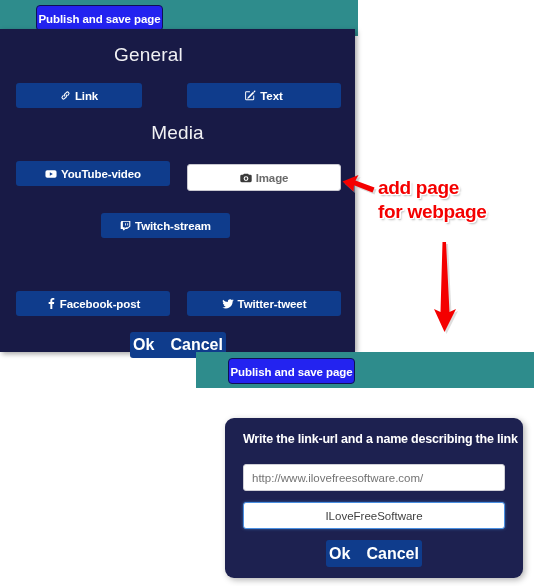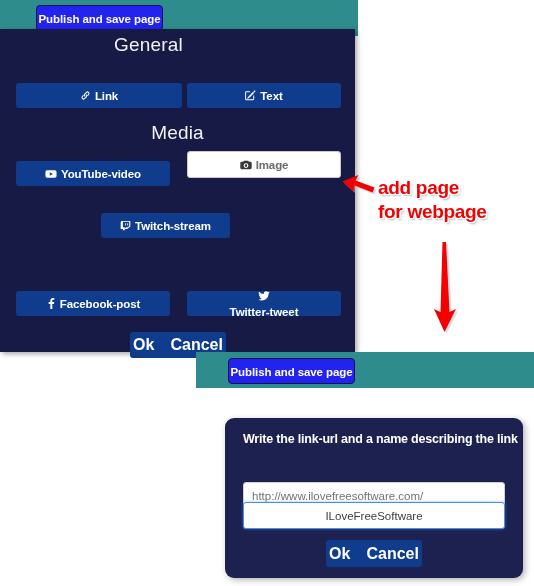--- a/index.html
+++ b/index.html
@@ -183,21 +183,21 @@
     height: 27px;
     border-radius: 3px;
     background: #ffffff;
     box-sizing: border-box;
     font-family: "Liberation Sans", sans-serif;
     font-size: 11.5px;
     padding: 0 8px;
     outline: none;
   }
   #link-url-input {
-    top: 64px;
+    top: 46px;
     border: 1px solid #cfcfd6;
     color: #737373;
   }
   #link-name-input {
     top: 84px;
     border: 1.5px solid #4a90e2;
     color: #3f3f3f;
     box-shadow: 0 0 3px rgba(74,144,226,0.6);
     text-align: center;
   }
@@ -211,23 +211,23 @@
 <body>
 
 <div id="top-window">
 
   <div id="top-teal-bar"></div>
 
   <div id="top-publish-btn">Publish and save page</div>
 
   <div id="top-panel">
 
-    <div class="section-title abs" style="left:0;top:5px;width:297px;">General</div>
-
-    <div class="btn-blue abs" style="left:16px;top:54px;width:166px;height:25px;">
+    <div class="section-title abs" style="left:0;top:15px;width:297px;">General</div>
+
+    <div class="btn-blue abs" style="left:16px;top:54px;width:126px;height:25px;">
       <span class="ico">
         <svg width="11" height="11" viewBox="0 0 16 16" fill="#ffffff">
           <path d="M6.5 9.5a3 3 0 0 1 0-4.24l2.12-2.12a3 3 0 1 1 4.24 4.24l-1 1a.75.75 0 1 1-1.06-1.06l1-1a1.5 1.5 0 1 0-2.12-2.12L7.56 6.32a1.5 1.5 0 0 0 0 2.12.75.75 0 1 1-1.06 1.06z"></path>
           <path d="M9.5 6.5a3 3 0 0 1 0 4.24l-2.12 2.12a3 3 0 1 1-4.24-4.24l1-1a.75.75 0 1 1 1.06 1.06l-1 1a1.5 1.5 0 1 0 2.12 2.12l2.12-2.12a1.5 1.5 0 0 0 0-2.12.75.75 0 1 1 1.06-1.06z"></path>
         </svg>
       </span>
       <span>Link</span>
     </div>
 
     <div class="btn-blue abs" style="left:187px;top:54px;width:154px;height:25px;">
@@ -245,21 +245,21 @@
     <div class="btn-blue abs" style="left:16px;top:132px;width:154px;height:25px;">
       <span class="ico">
         <svg width="12" height="12" viewBox="0 0 16 16">
           <rect x="0.6" y="3" width="14.8" height="10" rx="2.4" fill="#ffffff"></rect>
           <path d="M6.4 5.6v4.8L10.4 8z" fill="#0f3c8c"></path>
         </svg>
       </span>
       <span>YouTube-video</span>
     </div>
 
-    <div class="btn-white abs" style="left:187px;top:122px;width:154px;height:27px;">
+    <div class="btn-white abs" style="left:187px;top:135px;width:154px;height:27px;">
       <span class="ico">
         <svg width="12" height="12" viewBox="0 0 16 16" fill="#3a3a3a">
           <path d="M5.6 2.2a.9.9 0 0 0-.76.42L4.2 3.6H2.2A1.8 1.8 0 0 0 .4 5.4v6.4a1.8 1.8 0 0 0 1.8 1.8h11.6a1.8 1.8 0 0 0 1.8-1.8V5.4a1.8 1.8 0 0 0-1.8-1.8h-2l-.64-.98a.9.9 0 0 0-.76-.42zM8 5.6a3.2 3.2 0 1 1 0 6.4 3.2 3.2 0 0 1 0-6.4zm0 1.5a1.7 1.7 0 1 0 0 3.4 1.7 1.7 0 0 0 0-3.4z"></path>
         </svg>
       </span>
       <span>Image</span>
     </div>
 
     <div class="btn-blue abs" style="left:101px;top:184px;width:129px;height:25px;">
       <span class="ico">
@@ -274,21 +274,21 @@
 
     <div class="btn-blue abs" style="left:16px;top:262px;width:154px;height:25px;">
       <span class="ico">
         <svg width="10" height="11" viewBox="0 0 10 16" fill="#ffffff">
           <path d="M6.9 16V8.7h2.4l.36-2.85H6.9V4.03c0-.82.23-1.38 1.4-1.38H9.8V.1C9.54.07 8.66 0 7.64 0 5.5 0 4.04 1.32 4.04 3.73v2.12H1.6V8.7h2.44V16z"></path>
         </svg>
       </span>
       <span>Facebook-post</span>
     </div>
 
-    <div class="btn-blue abs" style="left:187px;top:262px;width:154px;height:25px;flex-direction:column;">
+    <div class="btn-blue abs" style="left:187px;top:262px;width:154px;height:25px;">
       <span class="ico">
         <svg width="12" height="12" viewBox="0 0 16 16" fill="#ffffff">
           <path d="M15.5 3.1a6.2 6.2 0 0 1-1.78.49 3.1 3.1 0 0 0 1.36-1.71 6.2 6.2 0 0 1-1.97.75 3.1 3.1 0 0 0-5.28 2.83A8.8 8.8 0 0 1 1.44 2.2a3.1 3.1 0 0 0 .96 4.14 3.1 3.1 0 0 1-1.4-.39v.04a3.1 3.1 0 0 0 2.49 3.04 3.1 3.1 0 0 1-1.4.05 3.1 3.1 0 0 0 2.9 2.15A6.2 6.2 0 0 1 .5 12.5a8.8 8.8 0 0 0 4.77 1.4c5.72 0 8.85-4.74 8.85-8.85v-.4a6.3 6.3 0 0 0 1.55-1.6z"></path>
         </svg>
       </span>
       <span>Twitter-tweet</span>
     </div>
 
     <div class="okcancel abs" style="left:130px;top:303px;width:96px;height:26px;">
       <span>Ok</span>

